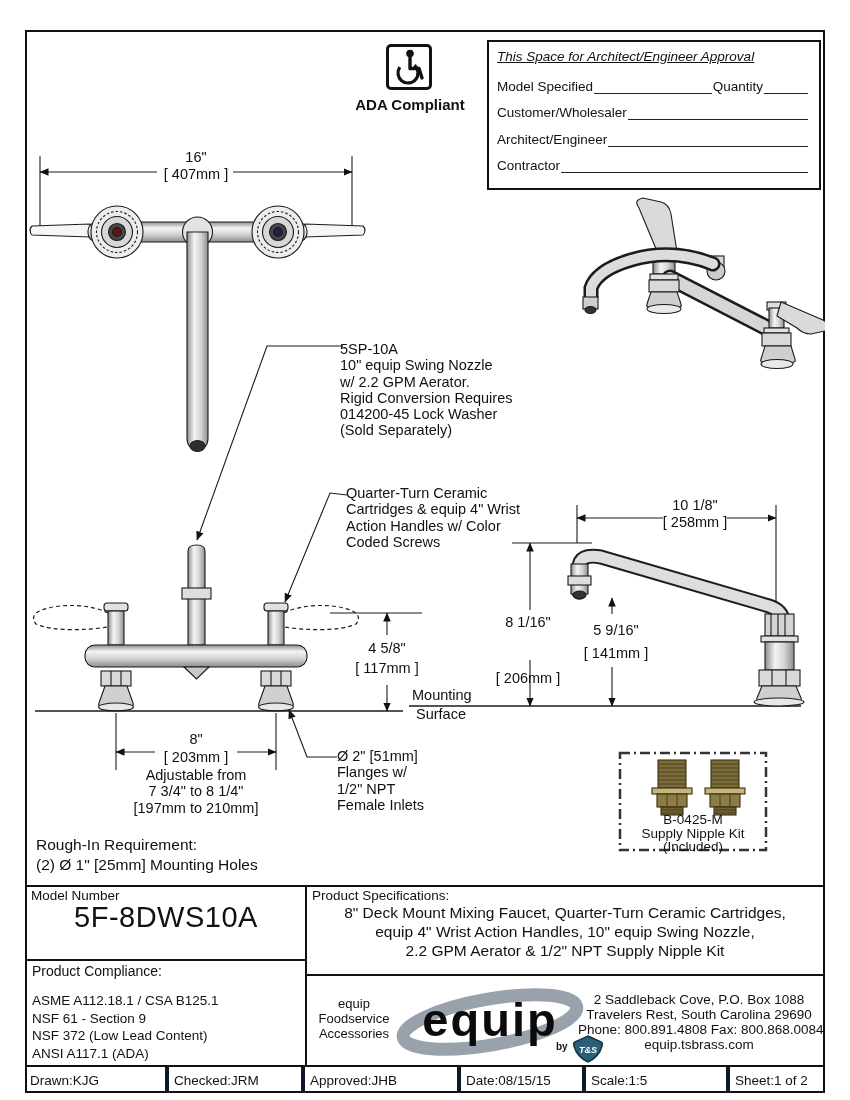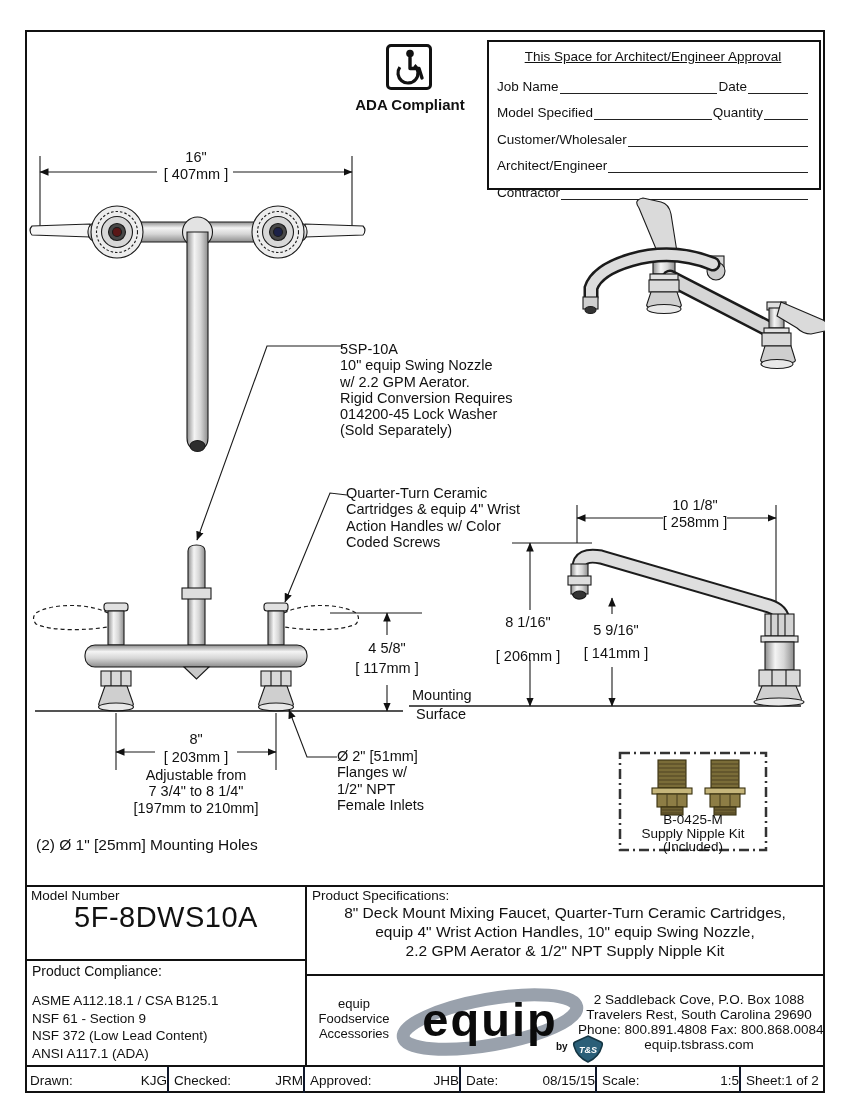--- a/index.html
+++ b/index.html
@@ -8,21 +8,21 @@
   .t{position:absolute;white-space:nowrap;}
   .c{text-align:center;}
   .dim{font-size:14.5px;line-height:16px;}
   .call{font-size:14.5px;line-height:16.3px;}
   .page-border{position:absolute;left:25px;top:30px;width:800px;height:1063px;
                border:2px solid #111;box-sizing:border-box;}
   
   .approval{position:absolute;left:487px;top:40px;width:334px;height:150px;
             border:2px solid #111;box-sizing:border-box;padding:5px 10px 4px 8px;
             font-size:13.5px;display:flex;flex-direction:column;}
-  .ap-title{text-decoration:underline;text-align:center;margin:2px 0 3px 0;}
+  .ap-title{font-style:italic;text-decoration:underline;text-align:left;margin:2px 0 3px 0;}
   .ap-row{display:flex;align-items:flex-end;margin-top:11.5px;}
   .ap-row span.lab{white-space:nowrap;}
   .fill{flex:1;border-bottom:1.3px solid #222;height:14px;margin:0 1px;}
   .fill.short{flex:0 0 auto;}
   
   .ada-box{position:absolute;left:386px;top:44px;width:46px;height:46px;
            border:3px solid #111;border-radius:5px;box-sizing:border-box;}
   .ada-label{position:absolute;left:344px;top:96px;width:132px;text-align:center;
              font-size:15px;font-weight:600;}
   
@@ -32,50 +32,44 @@
   .tb-label{font-size:13.5px;}
   .model-value{font-size:29px;letter-spacing:.5px;}
   .specs-line{font-size:15.5px;line-height:19px;}
   .comp-item{font-size:13.5px;line-height:17.5px;white-space:nowrap;}
   .brand-side{font-size:13px;line-height:15px;}
   .addr{font-size:13.5px;line-height:15px;}
   .logo-text{font-size:47px;font-weight:bold;letter-spacing:2px;color:#0b0b0b;}
   .kit-text{font-size:13.5px;line-height:13.5px;}
   
   .footer-row{position:absolute;left:25px;top:1067px;width:800px;height:26px;display:flex;}
-  .fcell{box-sizing:border-box;border-right:2px solid #0f172a;display:flex;align-items:center;
+  .fcell{box-sizing:border-box;border-right:4px solid #0f172a;display:flex;align-items:center;
          font-size:13.5px;}
   .fcell:last-child{border-right:none;}
   .flab{padding-left:5px;white-space:nowrap;}
-  .fval{flex:1;text-align:right;white-space:nowrap;}
+  .fval{flex:1;text-align:left;white-space:nowrap;}
 </style>
 </head>
 <body>
 
 <div class="sheet">
 
   <div class="page-border"></div>
 
   <div class="ada-box">
     <svg width="40" height="40" viewBox="0 0 40 40">
       <circle cx="21" cy="6.5" r="3.8" fill="#111"></circle>
       <path d="M21,10.5 L21,21.5 L30,21.5 L33,31" stroke="#111" stroke-width="3.4" fill="none" stroke-linecap="round" stroke-linejoin="round"></path>
       <circle cx="19" cy="26" r="10" stroke="#111" stroke-width="3.2" fill="none" stroke-dasharray="46 17" transform="rotate(-50 19 26)"></circle>
     </svg>
   </div>
   <div class="ada-label">ADA Compliant</div>
 
   <div class="approval">
     <div class="ap-title">This Space for Architect/Engineer Approval</div>
-    <div class="ap-row">
-      <span class="lab">Job Name</span>
-      <span class="fill"></span>
-      <span class="lab">Date</span>
-      <span class="fill short" style="width:60px"></span>
-    </div>
     <div class="ap-row">
       <span class="lab">Model Specified</span>
       <span class="fill"></span>
       <span class="lab">Quantity</span>
       <span class="fill short" style="width:44px"></span>
     </div>
     <div class="ap-row">
       <span class="lab">Customer/Wholesaler</span>
       <span class="fill"></span>
     </div>
@@ -282,32 +276,33 @@
     <div>Ø 2" [51mm]</div>
       <div>Flanges w/</div>
     <div>1/2" NPT</div>
       <div>Female Inlets</div>
   </div>
 
   <div class="t dim c" style="left:645px;top:497px;width:100px">10 1/8"</div>
   <div class="t dim c" style="left:640px;top:514px;width:110px">[ 258mm ]</div>
 
   <div class="t dim c" style="left:478px;top:614px;width:100px">8 1/16"</div>
-  <div class="t dim c" style="left:472px;top:648px;width:112px">[ 206mm ]</div>
+  <div class="t dim c" style="left:472px;top:670px;width:112px">[ 206mm ]</div>
 
   <div class="t dim c" style="left:566px;top:622px;width:100px">5 9/16"</div>
   <div class="t dim c" style="left:560px;top:645px;width:112px">[ 141mm ]</div>
 
   <div class="t kit-text c" style="left:618px;top:813px;width:150px">
     <div>B-0425-M</div>
     <div>Supply Nipple Kit</div>
     <div>(Included)</div>
   </div>
 
   <div class="t rough" style="left:36px;top:835px">
+    <div>Rough-In Requirement:</div>
     <div>(2) Ø 1" [25mm] Mounting Holes</div>
   </div>
 
   <div class="hline" style="left:25px;top:885px;width:800px;height:2px"></div>
   <div class="vline" style="left:305px;top:885px;width:2px;height:180px"></div>
   <div class="hline" style="left:25px;top:959px;width:282px;height:2px"></div>
   <div class="hline" style="left:305px;top:974px;width:520px;height:2px"></div>
   <div class="hline" style="left:25px;top:1065px;width:800px;height:2px"></div>
 
   <div class="t tb-label" style="left:31px;top:888px">Model Number</div>
@@ -355,21 +350,21 @@
         <span class="fval">KJG</span>
     </div>
     <div class="fcell" style="width:136px">
       <span class="flab">Checked:</span>
         <span class="fval">JRM</span>
     </div>
     <div class="fcell" style="width:156px">
       <span class="flab">Approved:</span>
         <span class="fval">JHB</span>
     </div>
-    <div class="fcell" style="width:136px">
+    <div class="fcell" style="width:125px">
       <span class="flab">Date:</span>
         <span class="fval">08/15/15</span>
     </div>
     <div class="fcell" style="width:144px">
       <span class="flab">Scale:</span>
         <span class="fval">1:5</span>
     </div>
     <div class="fcell" style="width:72px">
       <span class="flab">Sheet:</span>
         <span class="fval">1  of  2</span>

